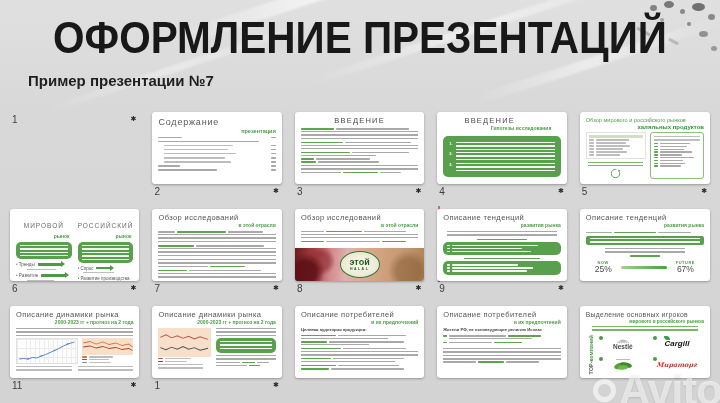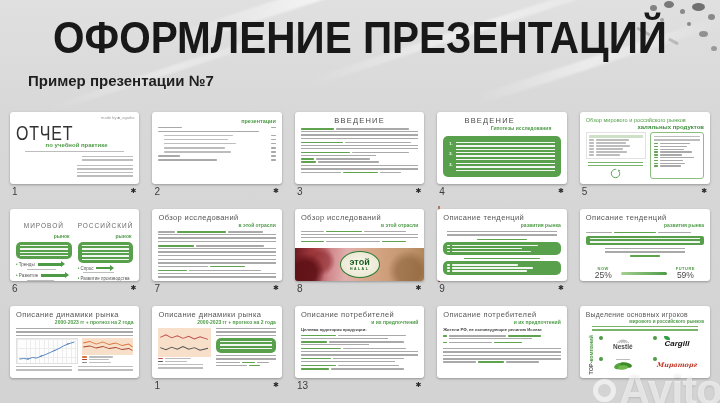--- a/index.html
+++ b/index.html
@@ -75,21 +75,21 @@
     background:
       radial-gradient(circle at 8% 75%,rgba(90,15,20,.85) 0 9%,transparent 16%),
       radial-gradient(circle at 20% 40%,rgba(140,40,45,.6) 0 8%,transparent 14%),
       radial-gradient(circle at 88% 70%,rgba(120,80,40,.45) 0 10%,transparent 18%),
       linear-gradient(95deg,#6e1a20 0%,#a33b40 14%,#d28a8e 28%,#e0b1ae 40%,#d9a98f 55%,#cf9f7b 70%,#c29670 85%,#b08358 100%);}
   .hlogo{width:40px;height:27px;border:1.5px solid #2e7d32;border-radius:50%;background:radial-gradient(#fbf9ee,#e5e1ca);margin:3px auto 0;display:flex;flex-direction:column;align-items:center;justify-content:center;line-height:1;}
   .har{font-size:9px;color:#1b5e20;font-weight:bold;}
   .hen{font-size:3.5px;letter-spacing:1.5px;color:#1b5e20;font-weight:bold;margin-top:1px;}
   
   .banner10{background:#58a04c;border-radius:2px;padding:2.5px 4px;margin-top:2.5px;}
-  .nfrow{display:flex;align-items:center;justify-content:space-between;padding:0 9px;margin-top:10px;gap:9px;}
+  .nfrow{display:flex;align-items:center;justify-content:space-between;padding:0 9px;margin-top:4px;gap:9px;}
   .nf{text-align:center;line-height:1.1;}
   .nv{font-size:4px;color:#4e9b47;font-weight:bold;letter-spacing:.5px;}
   .nvv{font-size:8.5px;color:#4a4a4a;}
   .arr10{height:3px;width:46px;background:linear-gradient(to right,#a5cf93,#4e9b47);border-radius:2px;}
   
   .charts11{display:flex;gap:4px;margin-top:2px;align-items:flex-start;}
   .ch11l{flex:1.15;height:26px;background:#fdfdfd;border:1px solid #e0e0e0;
     background-image:repeating-linear-gradient(to right,#ececec 0 .7px,transparent .7px 4.5px),repeating-linear-gradient(to bottom,#ececec 0 .7px,transparent .7px 4.5px);}
   .ch11rwrap{flex:1;}
   .ch11r{height:17px;background:#f7dfc9;}
@@ -143,36 +143,29 @@
     <div class="dash" style="left:668px;top:40px;width:11px;height:3px;opacity:.25;"></div>
     <div class="redstreak"></div>
   </div>
 
   <div class="header-title">ОФОРМЛЕНИЕ ПРЕЗЕНТАЦИЙ</div>
   <div class="header-sub">Пример презентации №7</div>
 
   <div class="grid">
 
     <div class="cell">
-      <div class="card">
-        <div class="s1credit">made by ■_ogarko</div>
-        <div class="s1title">ОТЧЕТ</div>
-        <div class="s1sub">по учебной практике</div>
-        <div class="tlb lt" style="height:1.4px;width:84%;margin:3px auto 0;"></div>
-        <div class="tlb lt" style="height:4.8px;width:44%;margin:4px 0 0 auto;"></div>
-        <div class="tlb lt" style="height:11.6px;width:48%;margin:4px 0 0 auto;"></div>
-      </div>
       <div class="cap">
         <span class="num">1</span>
         <span class="star">✱</span>
       </div>
     </div>
 
     <div class="cell">
       <div class="card">
+        <div class="s2title">Содержание</div>
         <div class="sub" style="font-size:5.5px;">презентации</div>
         <div>
           <div class="trow">
               <i class="bar" style="width:20%;"></i>
               <i class="bar" style="width:5px;"></i>
             </div>
           <div class="trow">
               <i class="bar" style="width:86%;"></i>
             </div>
           <div class="trow" style="padding-left:5%;">
@@ -528,21 +521,21 @@
             <i class="bar g" style="width:26%;"></i>
           </div>
         <div class="nfrow">
           <div class="nf">
             <div class="nv">NOW</div>
             <div class="nvv">25%</div>
           </div>
           <div class="arr10"></div>
           <div class="nf">
             <div class="nv">FUTURE</div>
-            <div class="nvv">59%</div>
+            <div class="nvv">67%</div>
           </div>
         </div>
       </div>
     </div>
 
     <div class="cell">
       <div class="card">
         <div class="ttl">Описание динамики рынка</div>
         <div class="sub">2000-2023 гг + прогноз на 2 года</div>
         <div class="tlb" style="height:8.2px;margin-top:2px;"></div>
@@ -575,20 +568,24 @@
                 <i class="bar" style="width:5px;background:#8a8a8a;"></i>
                 <i class="bar lt" style="width:22px;"></i>
               </div>
           </div>
         </div>
         <div class="row11b">
           <div class="tlb lt" style="height:4.8px;flex:1;"></div>
           <div class="tlb lt" style="height:4.8px;flex:1;"></div>
         </div>
       </div>
+      <div class="cap">
+        <span class="num">11</span>
+        <span class="star">✱</span>
+      </div>
     </div>
 
     <div class="cell">
       <div class="card">
         <div class="ttl">Описание динамики рынка</div>
         <div class="sub">2000-2023 гг + прогноз на 2 года</div>
         <div class="body12">
           <div class="l12">
             <div class="ch12">
               <svg width="100%" height="100%" viewBox="0 0 46 28" preserveAspectRatio="none">
@@ -657,24 +654,20 @@
         <div class="tlb" style="height:1.4px;width:80%;margin-top:1.4px;"></div>
         <div class="r" style="margin-top:2.4px;">
             <i class="bar g" style="width:30%;"></i>
             <i class="bar" style="width:52%;"></i>
           </div>
         <div class="r" style="margin-top:2.4px;">
             <i class="bar g" style="width:24%;"></i>
             <i class="bar" style="width:62%;"></i>
           </div>
       </div>
-      <div class="cap">
-        <span class="num">13</span>
-        <span class="star">✱</span>
-      </div>
     </div>
 
     <div class="cell">
       <div class="card">
         <div class="ttl">Описание потребителей</div>
         <div class="sub">и их предпочтений</div>
         <div class="h13">Жители РФ, не исповедующие религию Ислам:</div>
         <div class="r" style="margin-top:2.5px;">
             <i class="bar g" style="width:4px;"></i>
             <i class="bar" style="width:48%;"></i>

